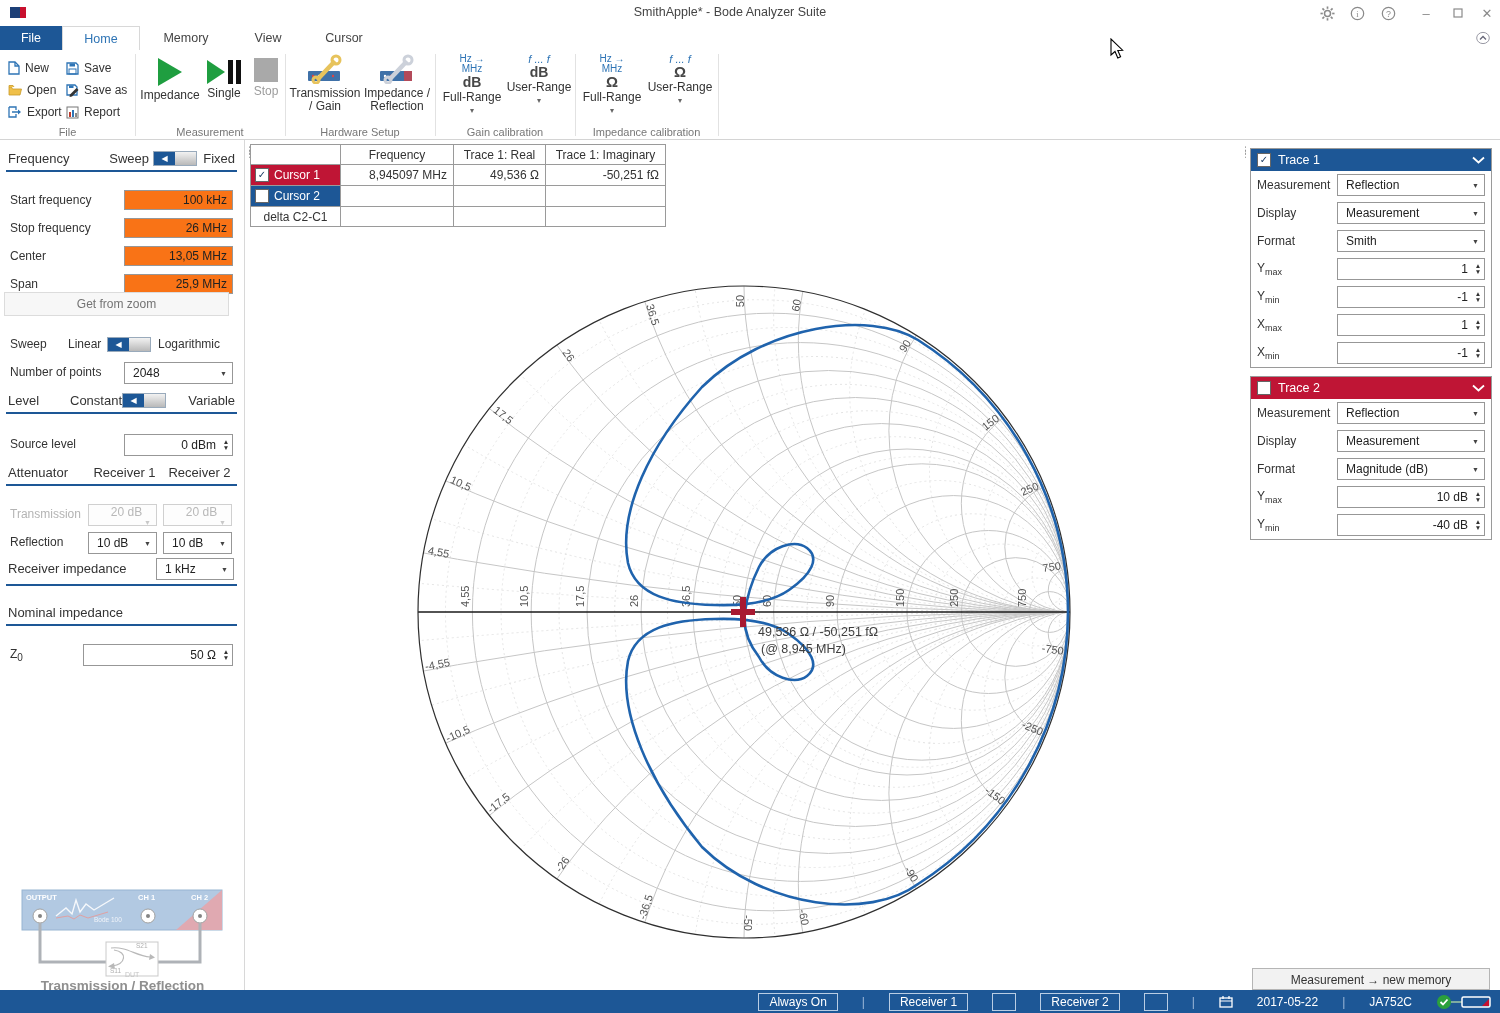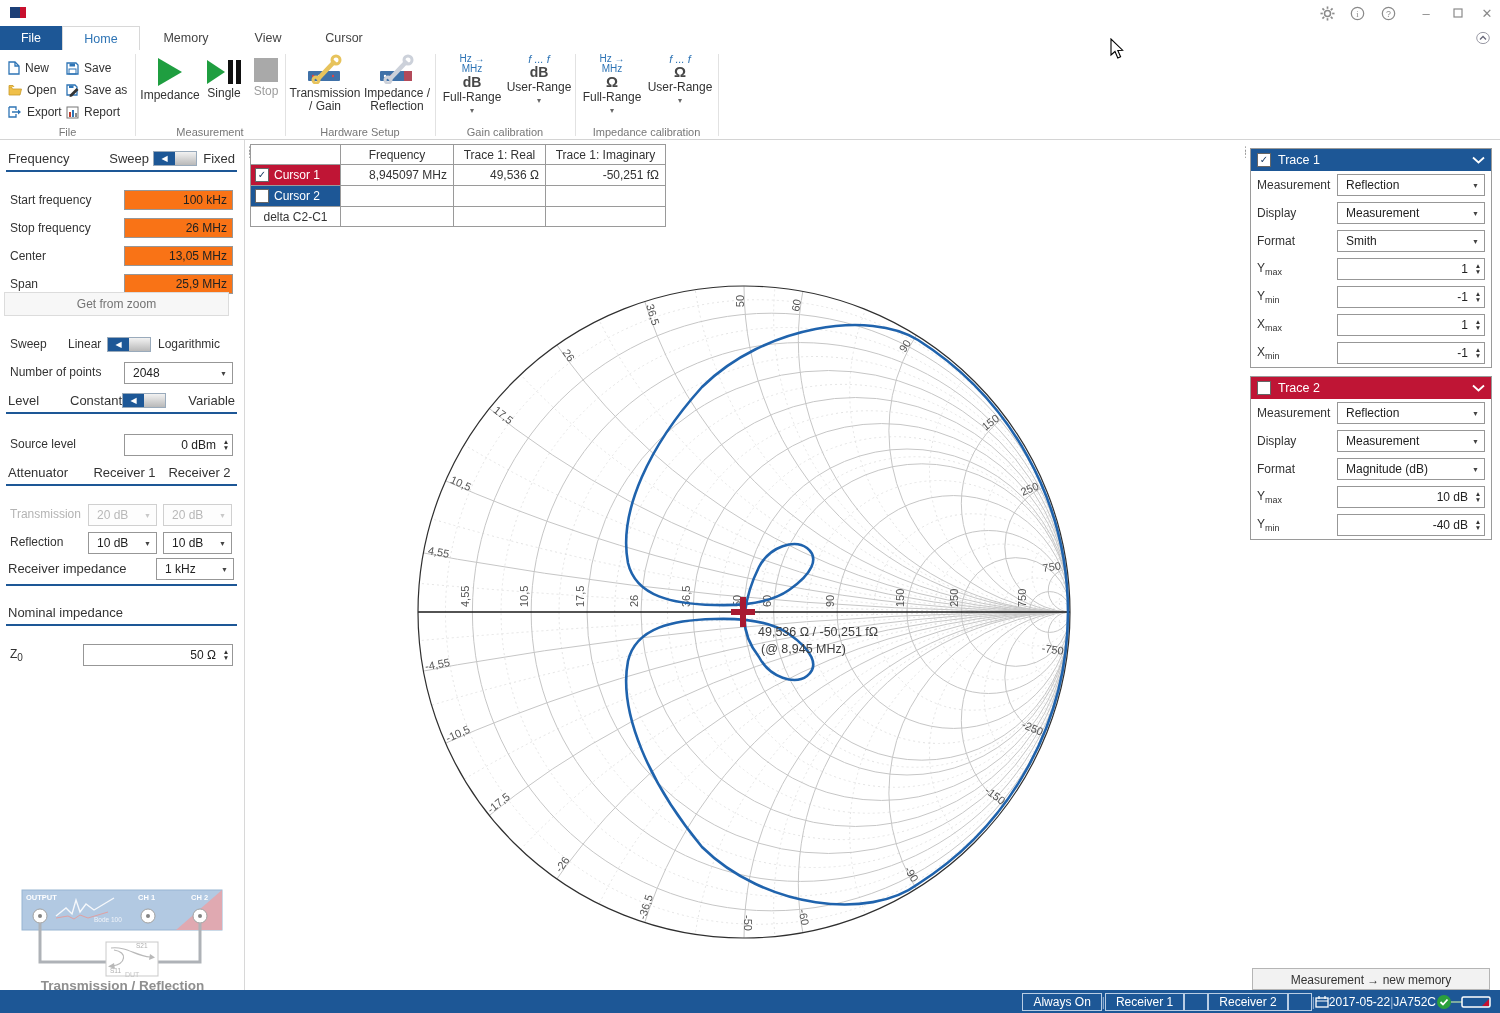--- a/index.html
+++ b/index.html
@@ -34,21 +34,21 @@
   
   .leftpanel{position:absolute;left:0;top:140px;width:245px;height:850px;background:#fff;border-right:1px solid #d8d8d8;box-sizing:border-box;}
   .sec{position:absolute;left:6px;width:231px;height:22px;border-bottom:2px solid #1d5796;font-size:13px;color:#333;}
   .sec .shead{position:absolute;left:2px;top:3px;}
   .frow{position:absolute;left:10px;width:227px;height:22px;margin-top:12px;}
   .flabel{position:absolute;left:0;top:3px;color:#333;}
   .ib{position:absolute;right:4px;top:0;height:20px;border:1px solid #979797;background:#f97316;
       display:flex;align-items:center;justify-content:flex-end;padding:0 5px;box-sizing:border-box;font-size:12px;color:#222;}
   .dd{position:absolute;top:0;height:22px;border:1px solid #979797;background:#fff;display:flex;align-items:center;box-sizing:border-box;font-size:12px;color:#222;padding-left:8px;}
   .dd .ddc{margin-left:auto;padding-right:5px;font-size:7px;color:#444;}
-  .dd-dis{border-color:#d0d0d0;color:#b8b8b8;background:#fdfdfd;}
+  .dd-dis{border-color:#d0d0d0;color:#b8b8b8;background:#fdfdfd;flex-direction:column;}
   .dd-dis .ddc{color:#c8c8c8;}
   .sp{position:absolute;top:0;height:22px;border:1px solid #979797;background:#fff;display:flex;align-items:center;box-sizing:border-box;}
   .spv{flex:1;text-align:right;padding-right:4px;color:#222;}
   .sparr{width:12px;display:flex;flex-direction:column;align-items:center;justify-content:center;font-size:6.5px;color:#333;line-height:6px;}
   .toggle{position:absolute;width:44px;height:15px;border:1px solid #9ab;display:inline-flex;box-sizing:border-box;background:linear-gradient(#f2f2f2,#b9b9b9);}
   .tg-on{width:21px;background:#1d5796;color:#fff;font-size:8px;text-align:center;line-height:13px;}
   .btn-dis{position:absolute;left:4px;width:223px;height:22px;border:1px solid #dcdcdc;background:#f7f7f7;color:#737373;text-align:center;line-height:22px;}
   
   .ctable{position:absolute;left:250px;top:144px;border-top:1px solid #9a9a9a;border-left:1px solid #9a9a9a;}
   .crow{display:flex;}
@@ -67,35 +67,36 @@
   
   .rightpanel{position:absolute;left:1246px;top:140px;width:254px;height:850px;background:#fff;}
   .card{position:absolute;left:4px;width:242px;border:1px solid #9a9a9a;background:#fff;box-sizing:border-box;}
   .chdr{height:22px;display:flex;align-items:center;gap:7px;padding:0 6px;color:#fff;font-size:12.5px;}
   .chdr .chev{margin-left:auto;}
   .prow{height:28px;display:flex;align-items:center;padding:0 6px;position:relative;}
   .plabel{font-size:12px;color:#333;}
   .pctrl{position:absolute;right:6px;width:148px;}
   .membtn{position:absolute;left:6px;top:828px;width:238px;height:22px;border:1px solid #b5b5b5;background:#f2f2f2;color:#333;text-align:center;line-height:22px;box-sizing:border-box;}
   
-  .statusbar{position:absolute;left:0;top:990px;width:1500px;height:23px;background:#1d5796;display:flex;align-items:center;justify-content:flex-end;gap:0;padding-right:6px;box-sizing:border-box;color:#fff;font-size:12px;}
+  .statusbar{position:absolute;left:0;top:990px;width:1500px;height:23px;background:#1d5796;display:flex;align-items:center;justify-content:flex-end;gap:24px;padding-right:6px;box-sizing:border-box;color:#fff;font-size:12px;}
   .sbbox{border:1px solid #b9cde4;padding:0 10px;height:16px;line-height:16px;}
   .sbempty{border:1px solid #b9cde4;width:22px;height:16px;}
   .sbsep{color:#9db8d8;}
   
   .splith{position:absolute;width:5px;color:#888;font-size:9px;line-height:4px;letter-spacing:0;}
   .diagcaption{position:absolute;left:10px;top:838px;width:225px;text-align:center;color:#8f8f8f;font-weight:bold;font-size:13.5px;}
 </style>
 </head>
 <body>
 
 <div class="app">
 
   <div class="titlebar">
     <div class="winicon"></div>
+    <div class="title-text">SmithApple* - Bode Analyzer Suite</div>
     <div class="tb-ico" style="left:1316px">
       <svg width="15" height="15" viewBox="0 0 16 16">
           <circle cx="8" cy="8" r="3.2" fill="none" stroke="#8a8a8a" stroke-width="1.6"></circle>
           <g stroke="#8a8a8a" stroke-width="1.8">
             <line x1="8" y1="0.5" x2="8" y2="3"></line>
             <line x1="8" y1="13" x2="8" y2="15.5"></line>
             <line x1="0.5" y1="8" x2="3" y2="8"></line>
             <line x1="13" y1="8" x2="15.5" y2="8"></line>
             <line x1="2.6" y1="2.6" x2="4.4" y2="4.4"></line>
             <line x1="11.6" y1="11.6" x2="13.4" y2="13.4"></line>

